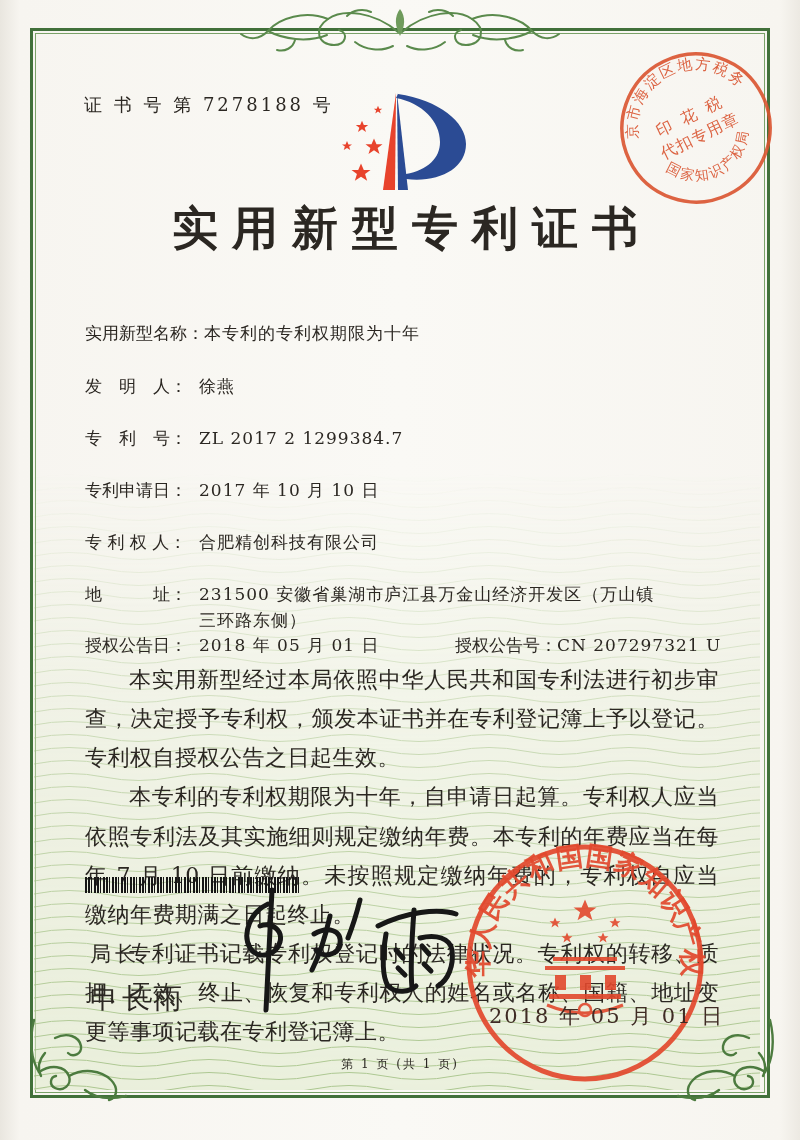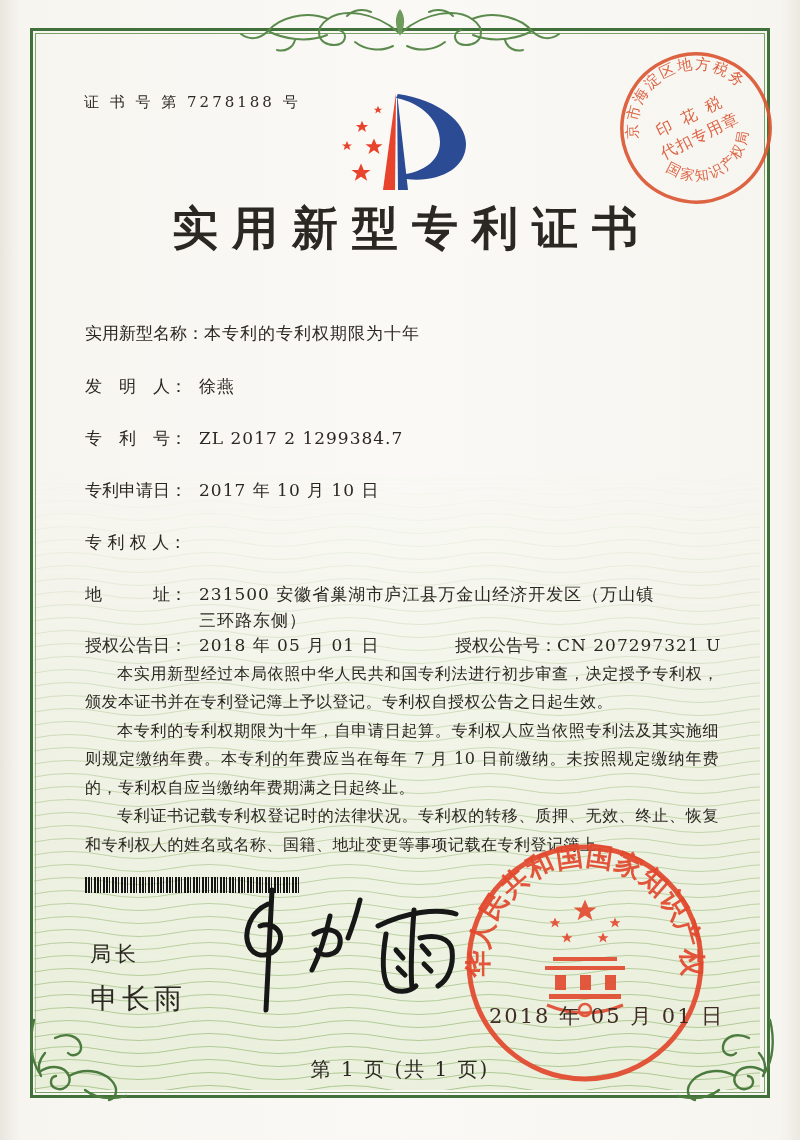--- a/index.html
+++ b/index.html
@@ -6,46 +6,46 @@
   .page{position:relative;width:800px;height:1140px;overflow:hidden;
         background:linear-gradient(90deg,#e9e6df 0,#f7f5f0 2.5%,#faf9f5 50%,#f7f5f0 97.5%,#ece9e2 100%);
         font-family:"DejaVu Serif","Liberation Serif",serif;color:#2b2722;}
   .frame{position:absolute;left:30px;top:28px;width:734px;height:1064px;border:3px solid #41703a;}
   .frame-inner{position:absolute;inset:2px;border:1px solid #7aa268;}
   .guilloche{position:absolute;left:34px;top:470px;z-index:1;}
   .ornament-top{position:absolute;left:235px;top:2px;z-index:3;}
   .flourish{position:absolute;z-index:3;}
   .flourish.bl{left:24px;top:1018px;}
   .flourish.br{left:676px;top:1018px;transform:scaleX(-1);}
-  .cert-no{position:absolute;left:84px;top:93px;font-size:15px;letter-spacing:3px;z-index:4;}
+  .cert-no{position:absolute;left:84px;top:93px;font-size:18px;letter-spacing:3px;z-index:4;}
   .logo{position:absolute;left:334px;top:90px;z-index:4;}
   .title{position:absolute;left:12px;top:198px;width:800px;text-align:center;font-size:46px;
          font-weight:700;letter-spacing:14px;z-index:4;}
   .fields{position:absolute;left:85px;top:0;width:640px;z-index:4;font-size:17px;}
   .frow{position:absolute;left:0;display:flex;line-height:26px;}
   .flabel{flex:0 0 114px;white-space:nowrap;}
   .fvalue{letter-spacing:1px;white-space:pre-line;}
   .grant-right{position:absolute;left:370px;top:0;display:flex;}
-  .body-text{position:absolute;left:85px;top:660px;width:634px;z-index:4;font-size:16px;
+  .body-text{position:absolute;left:85px;top:660px;width:634px;z-index:4;font-size:22px;
              line-height:1.78;letter-spacing:0.5px;text-align:justify;}
   .body-text p{margin:0;text-indent:2em;}
   .barcode{position:absolute;left:85px;top:877px;width:214px;height:16px;z-index:4;
            background:
              repeating-linear-gradient(90deg,#161616 0 2px,transparent 2px 4px,#161616 4px 5px,transparent 5px 9px),
              repeating-linear-gradient(90deg,#161616 0 1px,transparent 1px 3px);}
   .director-title{position:absolute;left:90px;top:940px;font-size:21px;letter-spacing:4px;z-index:4;
                   font-family:"DejaVu Sans","Liberation Sans",sans-serif;}
   .director-name{position:absolute;left:90px;top:980px;font-size:28px;letter-spacing:4px;z-index:4;
                  font-family:"DejaVu Sans","Liberation Sans",sans-serif;}
   .signature{position:absolute;left:210px;top:882px;z-index:5;}
   .office-seal{position:absolute;left:455px;top:833px;z-index:5;}
   .seal-date{position:absolute;left:489px;top:1002px;font-size:21px;letter-spacing:2px;
              color:#3f2b24;z-index:6;}
   .tax-seal{position:absolute;left:606px;top:38px;z-index:5;transform:rotate(-26deg);}
-  .footer{position:absolute;left:30px;top:1056px;width:740px;text-align:center;font-size:20px;
+  .footer{position:absolute;left:30px;top:1056px;width:740px;text-align:center;font-size:12px;
           letter-spacing:2px;z-index:4;}
 </style>
 </head>
 <body>
 
 <div class="page">
 
   <svg class="guilloche" width="726" height="620">
     <defs>
       <pattern id="gw" width="140" height="13" patternUnits="userSpaceOnUse">
@@ -136,20 +136,21 @@
     <div class="frow" style="top:425px">
       <span class="flabel">专　利　号：</span>
       <span class="fvalue">ZL 2017 2 1299384.7</span>
     </div>
     <div class="frow" style="top:477px">
       <span class="flabel">专利申请日：</span>
       <span class="fvalue">2017 年 10 月 10 日</span>
     </div>
     <div class="frow" style="top:529px">
       <span class="flabel">专 利 权 人：</span>
+      <span class="fvalue">合肥精创科技有限公司</span>
     </div>
     <div class="frow" style="top:581px">
       <span class="flabel">地　　　址：</span>
       <span class="fvalue">231500 安徽省巢湖市庐江县万金山经济开发区（万山镇
 三环路东侧）</span>
     </div>
     <div class="frow" style="top:632px;width:640px">
       <span class="flabel">授权公告日：</span>
       <span class="fvalue">2018 年 05 月 01 日</span>
       <span class="grant-right">

